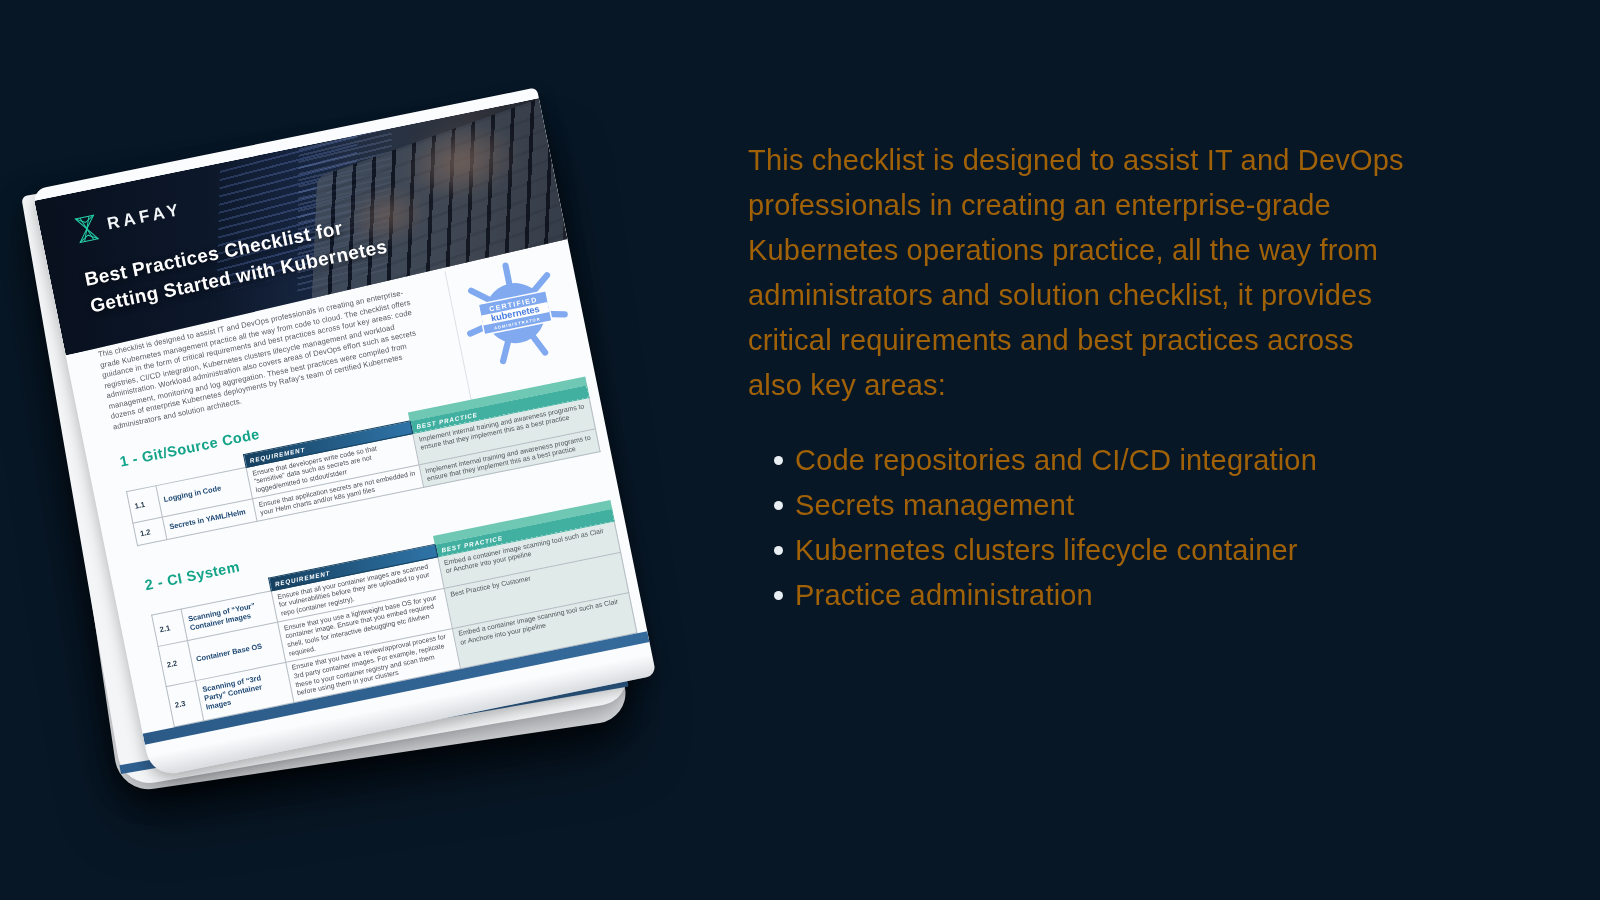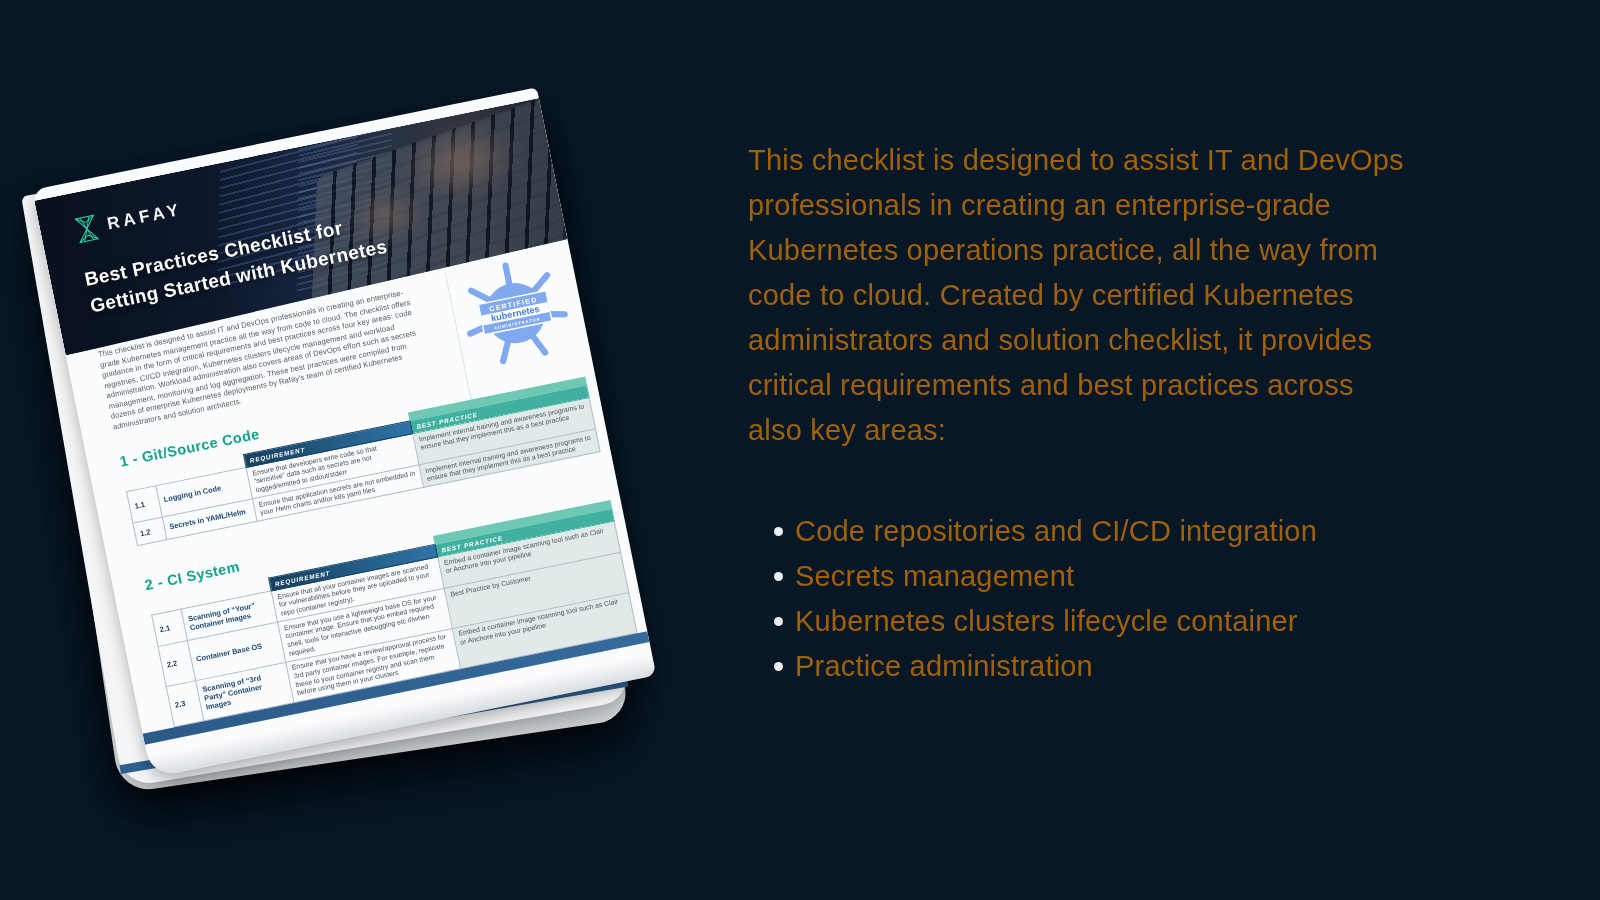--- a/index.html
+++ b/index.html
@@ -2,21 +2,21 @@
 <html><head>
 <meta charset="utf-8">
 <style>
   * { margin:0; padding:0; box-sizing:border-box; }
   html,body { width:1600px; height:900px; overflow:hidden; }
   body { background:#081726; font-family:"Liberation Sans", sans-serif; position:relative; }
 
   
   .desc { position:absolute; left:748px; top:138px; width:820px; color:#a16207; }
   .desc .pline { font-size:29px; line-height:45px; letter-spacing:0.2px; font-weight:400; white-space:nowrap; }
-  .desc ul { margin-top:56px; list-style:none; }
+  .desc ul { margin-top:30px; list-style:none; }
   .desc li { position:relative; font-size:29px; line-height:45px; letter-spacing:0.2px; padding-left:47px; }
   .desc li::before { content:''; position:absolute; left:26px; top:18px; width:9px; height:9px; border-radius:50%; background:#e9eef3; }
 
   
   .doc-wrap { position:absolute; left:32px; top:190px; width:515px; height:600px;
               transform:rotate(-11.5deg); transform-origin:0 0; }
   .page-back2 { position:absolute; inset:0; background:#e7eaee; border-radius:6px 6px 30px 34px;
                 transform:translate(-2px,24px) rotate(3.1deg); transform-origin:50% 0;
                 box-shadow:0 30px 55px rgba(0,0,0,0.55), 0 10px 25px rgba(0,0,0,0.4); }
   .page-back { position:absolute; inset:0; background:#f3f5f7; border-radius:6px 6px 28px 32px;
@@ -214,21 +214,20 @@
 
       <div class="stripe"></div>
     </div>
   </div>
 
   <div class="desc">
     <div>
       <div class="pline">This checklist is designed to assist IT and DevOps</div>
       <div class="pline">professionals in creating an enterprise-grade</div>
       <div class="pline">Kubernetes operations practice, all the way from</div>
-      <div class="pline">code to cloud. Created by certified Kubernetes</div>
       <div class="pline">administrators and solution checklist, it provides</div>
       <div class="pline">critical requirements and best practices across</div>
       <div class="pline">also key areas:</div>
     </div>
     <ul>
       <li>Code repositories and CI/CD integration</li>
       <li>Secrets management</li>
       <li>Kubernetes clusters lifecycle container</li>
       <li>Practice administration</li>
     </ul>

